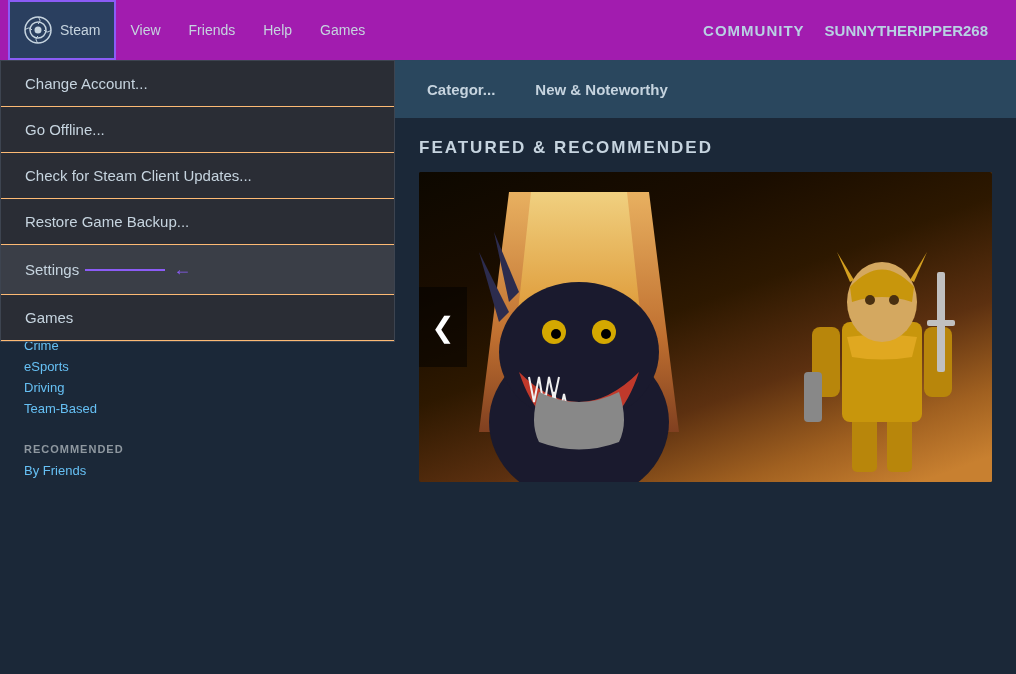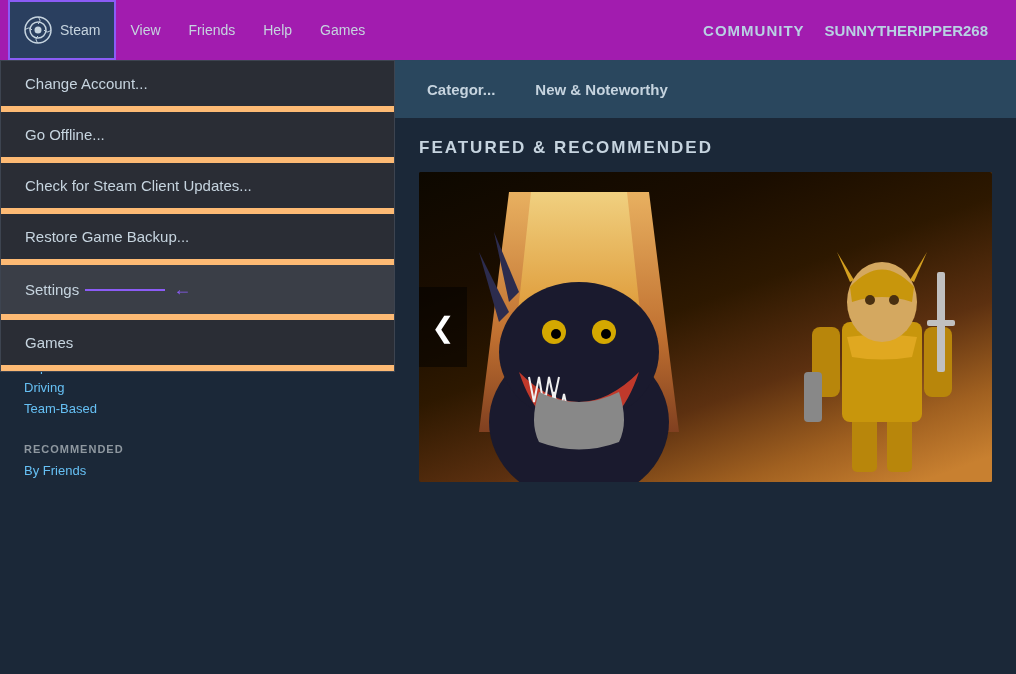--- a/index.html
+++ b/index.html
@@ -55,21 +55,21 @@
       background: #2a2d35;
       z-index: 200;
       border: 1px solid #3d4450;
     }
 
     .dropdown-item {
       padding: 14px 24px;
       color: #c6d4df;
       font-size: 15px;
       cursor: pointer;
-      border-bottom: 6px solid #fdba74;
+      border-bottom: 1px solid #fdba74;
       white-space: nowrap;
     }
 
     .dropdown-item.highlighted {
       background: #3a3e47;
     }
 
     .settings-row {
       display: flex;
       align-items: center;

